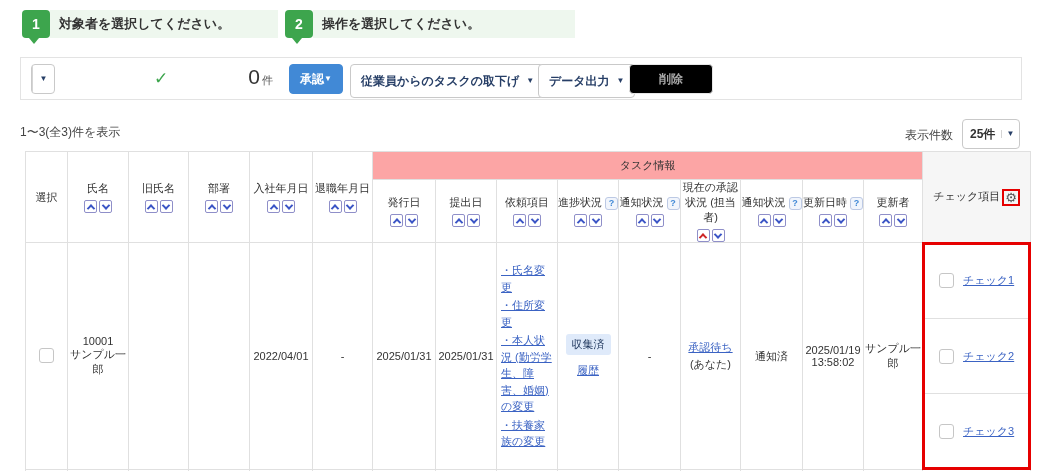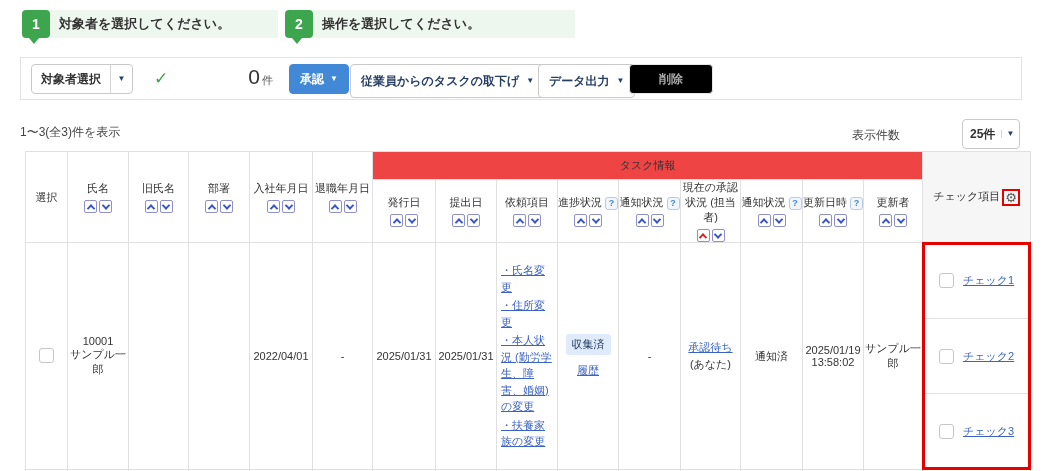--- a/index.html
+++ b/index.html
@@ -20,49 +20,49 @@
     background:#fff; border:1px solid #e3e3e3; }
   .btn { display:inline-flex; align-items:center; justify-content:center; height:30px;
     border:1px solid #c9c9c9; border-radius:4px; background:#fff; font-size:12px;
     font-weight:bold; color:#263e66; cursor:pointer; }
   .split { position:absolute; top:6px; display:inline-flex; align-items:stretch; padding:0; }
   .split .lbl { display:flex; align-items:center; padding:0 9px; color:#333; }
   .split .car { display:flex; align-items:center; justify-content:center; width:22px;
     border-left:1px solid #d5d5d5; }
   .caret { font-size:8px; line-height:1; color:#263e66; }
   .btn-primary { position:absolute; top:6px; background:#4189d6; border-color:#4189d6;
-    color:#fff; padding:0 10px; gap:6px; }
+    color:#fff; padding:0 10px; }
   .btn-primary .caret { color:#fff; }
   .btn-outline { position:absolute; top:6px; padding:16px 10px; gap:7px; }
   .btn-disabled { position:absolute; top:6px; background:#000000; border-color:#e6e6e6;
     color:#a9a9a9; padding:0 29px; cursor:default; }
   .checkmark { position:absolute; left:133px; top:10px; color:#3da54d; font-size:17px;
     font-weight:bold; }
   .count-box { position:absolute; left:176px; top:7px; width:76px; text-align:right; }
   .count-num { font-size:21px; color:#333; }
   .count-unit { font-size:11px; color:#555; margin-left:2px; }
 
   
   .range-text { position:absolute; left:20px; top:124px; font-size:12px; color:#444; }
-  .pp-label { position:absolute; left:852px; top:127px; font-size:12px; color:#444; }
+  .pp-label { position:absolute; left:905px; top:127px; font-size:12px; color:#444; }
   .pp-select { position:absolute; left:962px; top:119px; width:58px; height:30px;
     border:1px solid #c9c9c9; border-radius:4px; background:#fff; display:flex;
     align-items:center; cursor:pointer; }
   .pp-select .lbl { flex:1; display:flex; align-items:center; padding-left:7px;
     font-size:12px; font-weight:bold; color:#333; }
   .pp-select .car { width:18px; display:flex; align-items:center; justify-content:center;
     border-left:1px solid #d5d5d5; }
 
   
   table { position:absolute; left:25px; top:151px; width:1005px; border-collapse:collapse;
     table-layout:fixed; }
   th,td { border:1px solid #e0e0e0; font-size:11px; text-align:center;
     vertical-align:middle; font-weight:normal; word-break:break-all; }
   thead th { color:#333; background:#fff; }
-  th.group { background:#ef4444; height:28px; font-size:11px;margin-left:28px; }
+  th.group { background:#fca5a5; height:28px; font-size:11px;margin-left:28px; }
   th.checkcol { background:#f6f6f6; }
   tr.hrow2 th { height:58px; }
   tr.datarow td { height:226px; background:#fff; }
   tr.datarow { border-bottom:1px solid #c9c9c9; }
   thead { border-bottom:1px solid #c9c9c9; }
   tr.stub td { height:8px; border-bottom:none; }
 
   .sorts { display:flex; justify-content:center; gap:2px; margin-top:4px; }
   .sortbtn { width:13px; height:13px; border:1px solid #8f8fc9; border-radius:2px;
     background:#fff; display:inline-flex; align-items:center; justify-content:center;
@@ -103,21 +103,20 @@
 </head>
 <body>
 
 <div class="step-num" style="left:22px">1</div>
 <div class="step-strip" style="left:50px;width:228px">対象者を選択してください。</div>
 <div class="step-num" style="left:285px">2</div>
 <div class="step-strip" style="left:313px;width:262px">操作を選択してください。</div>
 
 <div class="toolbar">
   <div class="btn split" style="left:10px">
-    <span class="lbl">対象者選択</span>
     <span class="car">
         <span class="caret">▼</span>
       </span>
   </div>
   <span class="checkmark">✓</span>
   <div class="count-box">
     <span class="count-num">0</span><span class="count-unit">件</span>
   </div>
   <button class="btn btn-primary" style="left:268px">
     <span>承認</span>

